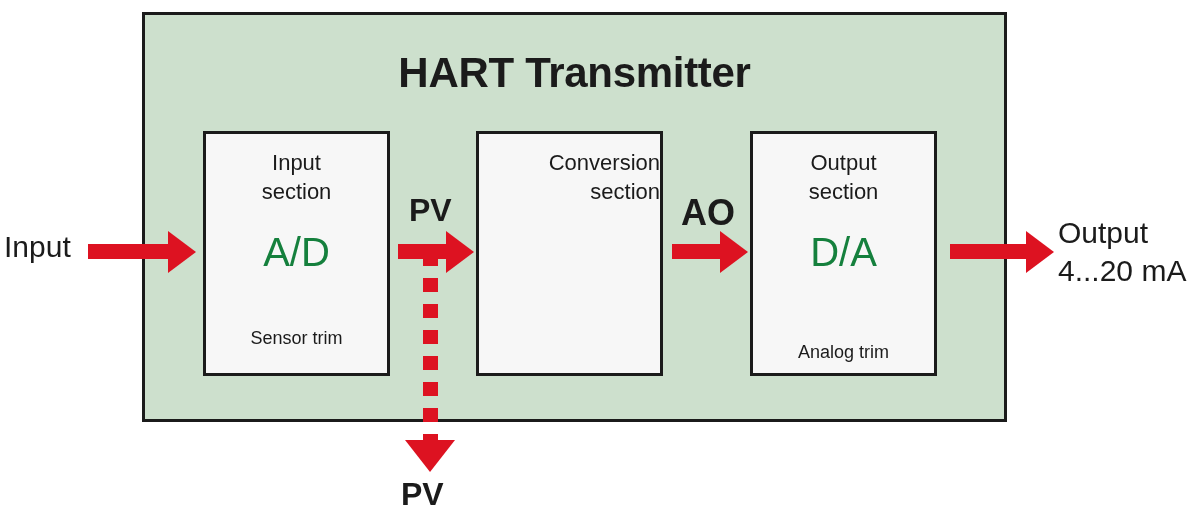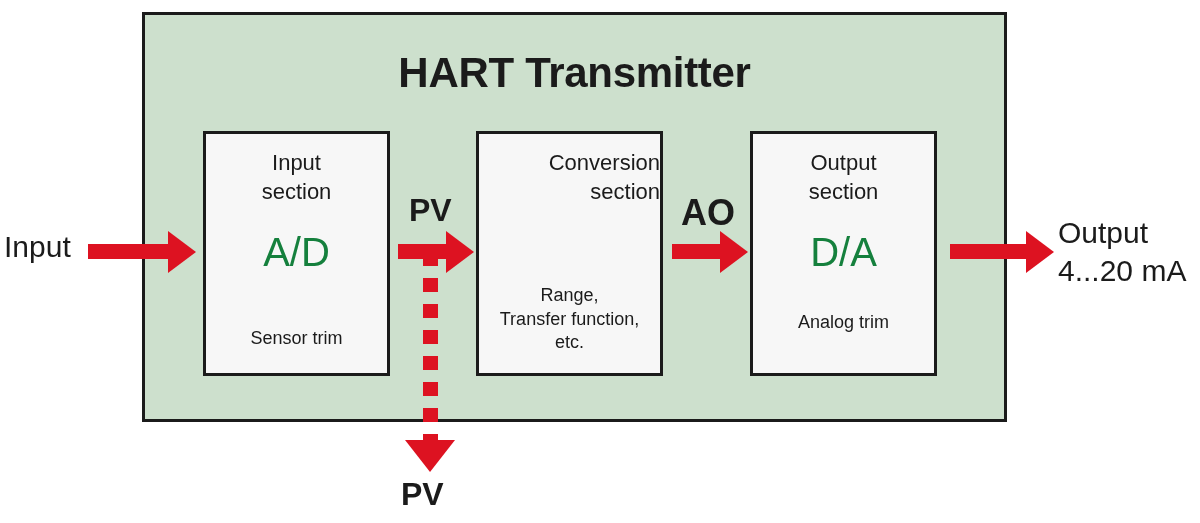--- a/index.html
+++ b/index.html
@@ -82,21 +82,21 @@
     position: absolute;
     left: 0;
     width: 100%;
     text-align: center;
     font-size: 18px;
     line-height: 1.32;
     font-weight: 400;
     color: #1b1b1b;
   }
   #block-input .block-sub      { bottom: 22px; }
-  #block-output .block-sub     { bottom: 38px; }
+  #block-output .block-sub     { bottom: 8px; }
   #block-conversion .block-sub { bottom: 18px; }
 
   
   .arrow-h {
     position: absolute;
     height: 15px;
     background: #dd1221;
   }
   .arrow-h::after {
     content: "";
@@ -163,23 +163,20 @@
   <div class="block" id="block-input">
     <div class="block-title" style="white-space: pre-line;">Input
 section</div>
     <div class="block-main">A/D</div>
     <div class="block-sub" style="white-space: pre-line;">Sensor trim</div>
   </div>
 
   <div class="block" id="block-conversion">
     <div class="block-title" style="white-space: pre-line; text-align: right;">Conversion
 section</div>
-    <div class="block-sub" style="white-space: pre-line;">Range,
-Transfer function,
-etc.</div>
   </div>
 
   <div class="block" id="block-output">
     <div class="block-title" style="white-space: pre-line;">Output
 section</div>
     <div class="block-main">D/A</div>
     <div class="block-sub" style="white-space: pre-line;">Analog trim</div>
   </div>
 
   <div class="arrow-h" id="arrow-input"></div>

